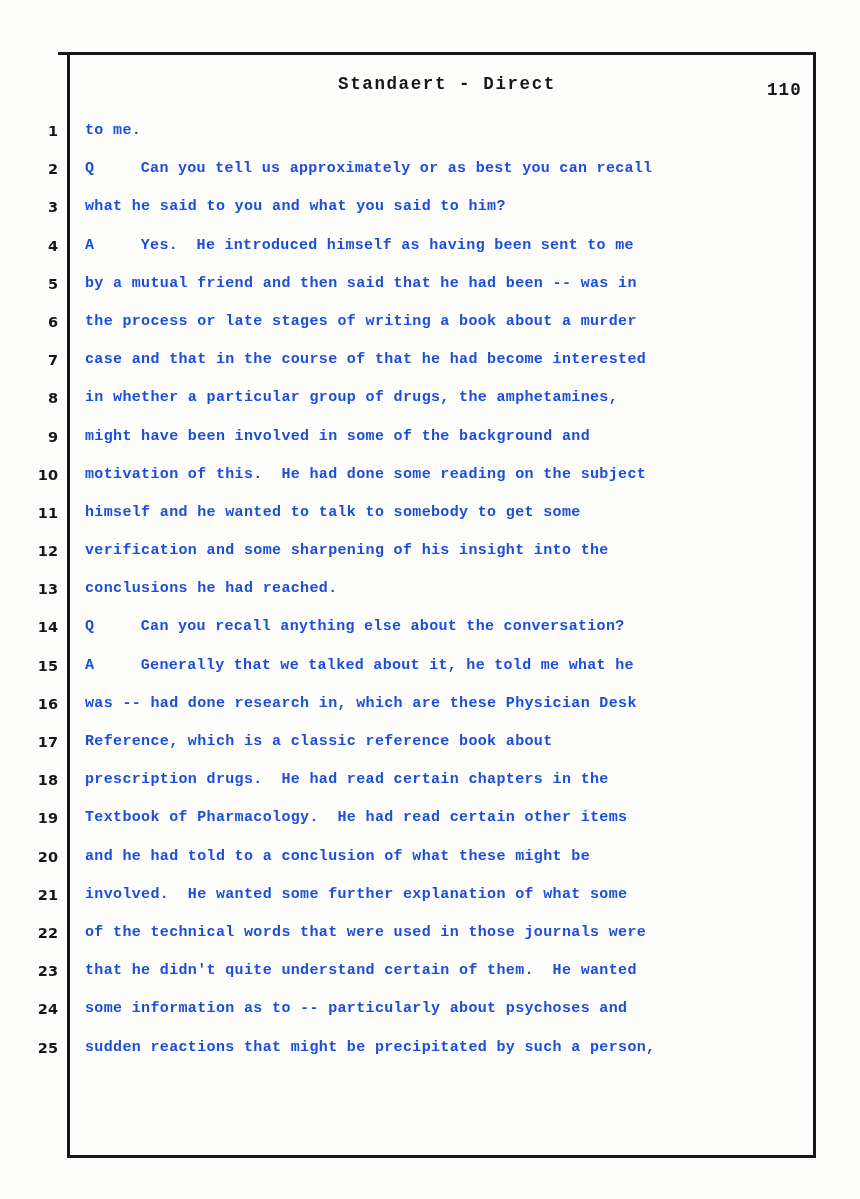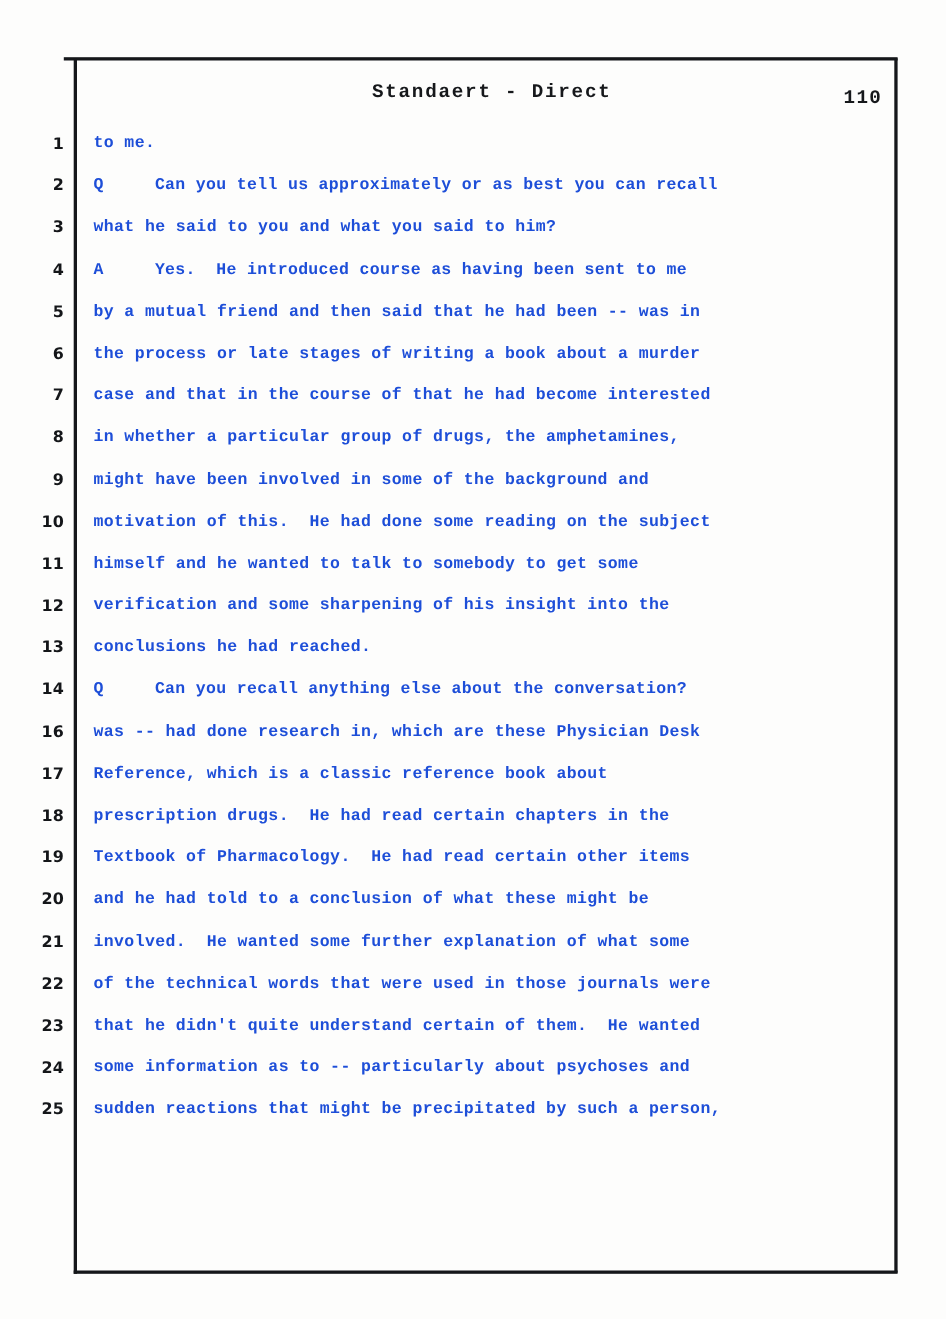--- a/index.html
+++ b/index.html
@@ -149,21 +149,21 @@
       <div class="line-row">
         <span class="line-no">2</span>
         <span class="line-text qa">Q     Can you tell us approximately or as best you can recall</span>
       </div>
       <div class="line-row">
         <span class="line-no">3</span>
         <span class="line-text">what he said to you and what you said to him?</span>
       </div>
       <div class="line-row">
         <span class="line-no">4</span>
-        <span class="line-text qa">A     Yes.  He introduced course as having been sent to me</span>
+        <span class="line-text qa">A     Yes.  He introduced himself as having been sent to me</span>
       </div>
       <div class="line-row">
         <span class="line-no">5</span>
         <span class="line-text">by a mutual friend and then said that he had been -- was in</span>
       </div>
       <div class="line-row">
         <span class="line-no">6</span>
         <span class="line-text">the process or late stages of writing a book about a murder</span>
       </div>
       <div class="line-row">
@@ -192,20 +192,24 @@
       </div>
       <div class="line-row">
         <span class="line-no">13</span>
         <span class="line-text">conclusions he had reached.</span>
       </div>
       <div class="line-row">
         <span class="line-no">14</span>
         <span class="line-text qa">Q     Can you recall anything else about the conversation?</span>
       </div>
       <div class="line-row">
+        <span class="line-no">15</span>
+        <span class="line-text qa">A     Generally that we talked about it, he told me what he</span>
+      </div>
+      <div class="line-row">
         <span class="line-no">16</span>
         <span class="line-text">was -- had done research in, which are these Physician Desk</span>
       </div>
       <div class="line-row">
         <span class="line-no">17</span>
         <span class="line-text">Reference, which is a classic reference book about</span>
       </div>
       <div class="line-row">
         <span class="line-no">18</span>
         <span class="line-text">prescription drugs.  He had read certain chapters in the</span>

